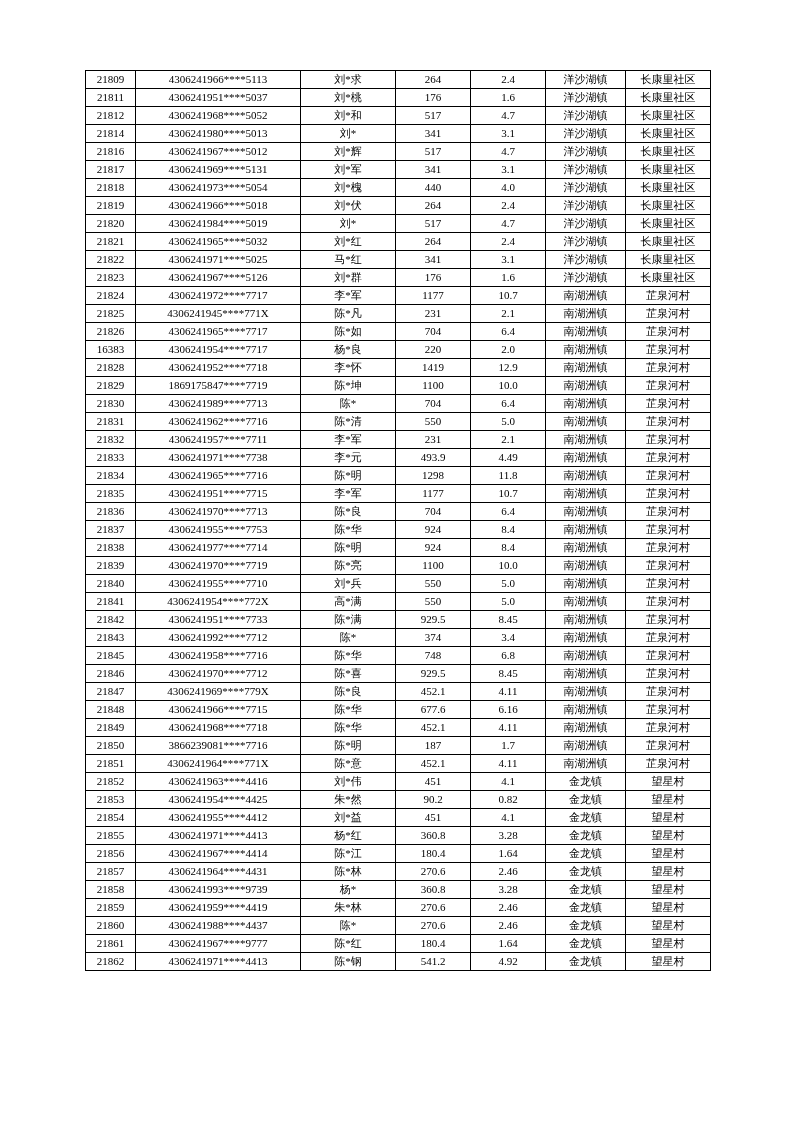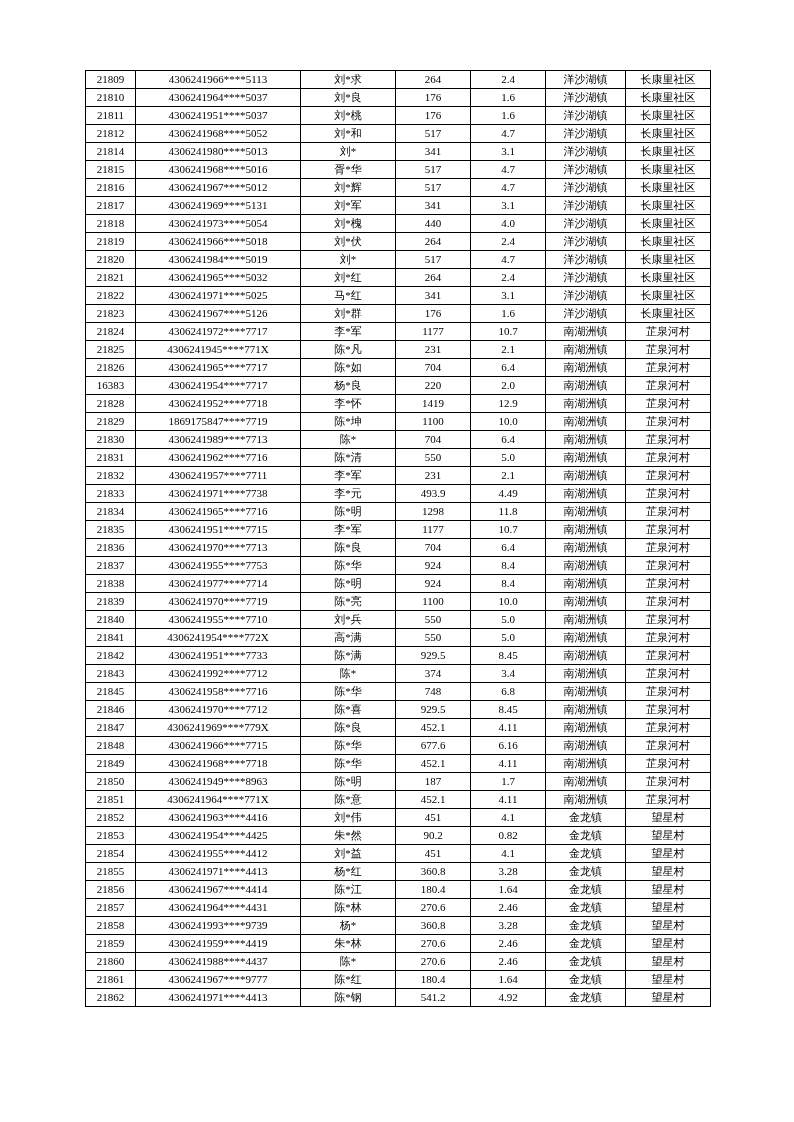--- a/index.html
+++ b/index.html
@@ -61,29 +61,20 @@
         <tr>
           <td>21809</td>
           <td>4306241966****5113</td>
           <td>刘*求</td>
           <td>264</td>
           <td>2.4</td>
           <td>洋沙湖镇</td>
           <td>长康里社区</td>
         </tr>
         <tr>
-          <td>21810</td>
-          <td>4306241964****5037</td>
-          <td>刘*良</td>
-          <td>176</td>
-          <td>1.6</td>
-          <td>洋沙湖镇</td>
-          <td>长康里社区</td>
-        </tr>
-        <tr>
           <td>21811</td>
           <td>4306241951****5037</td>
           <td>刘*桃</td>
           <td>176</td>
           <td>1.6</td>
           <td>洋沙湖镇</td>
           <td>长康里社区</td>
         </tr>
         <tr>
           <td>21812</td>
@@ -97,29 +88,20 @@
         <tr>
           <td>21814</td>
           <td>4306241980****5013</td>
           <td>刘*</td>
           <td>341</td>
           <td>3.1</td>
           <td>洋沙湖镇</td>
           <td>长康里社区</td>
         </tr>
         <tr>
-          <td>21815</td>
-          <td>4306241968****5016</td>
-          <td>胥*华</td>
-          <td>517</td>
-          <td>4.7</td>
-          <td>洋沙湖镇</td>
-          <td>长康里社区</td>
-        </tr>
-        <tr>
           <td>21816</td>
           <td>4306241967****5012</td>
           <td>刘*辉</td>
           <td>517</td>
           <td>4.7</td>
           <td>洋沙湖镇</td>
           <td>长康里社区</td>
         </tr>
         <tr>
           <td>21817</td>
@@ -404,21 +386,21 @@
           <td>21849</td>
           <td>4306241968****7718</td>
           <td>陈*华</td>
           <td>452.1</td>
           <td>4.11</td>
           <td>南湖洲镇</td>
           <td>芷泉河村</td>
         </tr>
         <tr>
           <td>21850</td>
-          <td>4306241949****8963</td>
+          <td>3866239081****7716</td>
           <td>陈*明</td>
           <td>187</td>
           <td>1.7</td>
           <td>南湖洲镇</td>
           <td>芷泉河村</td>
         </tr>
         <tr>
           <td>21851</td>
           <td>4306241964****771X</td>
           <td>陈*意</td>

